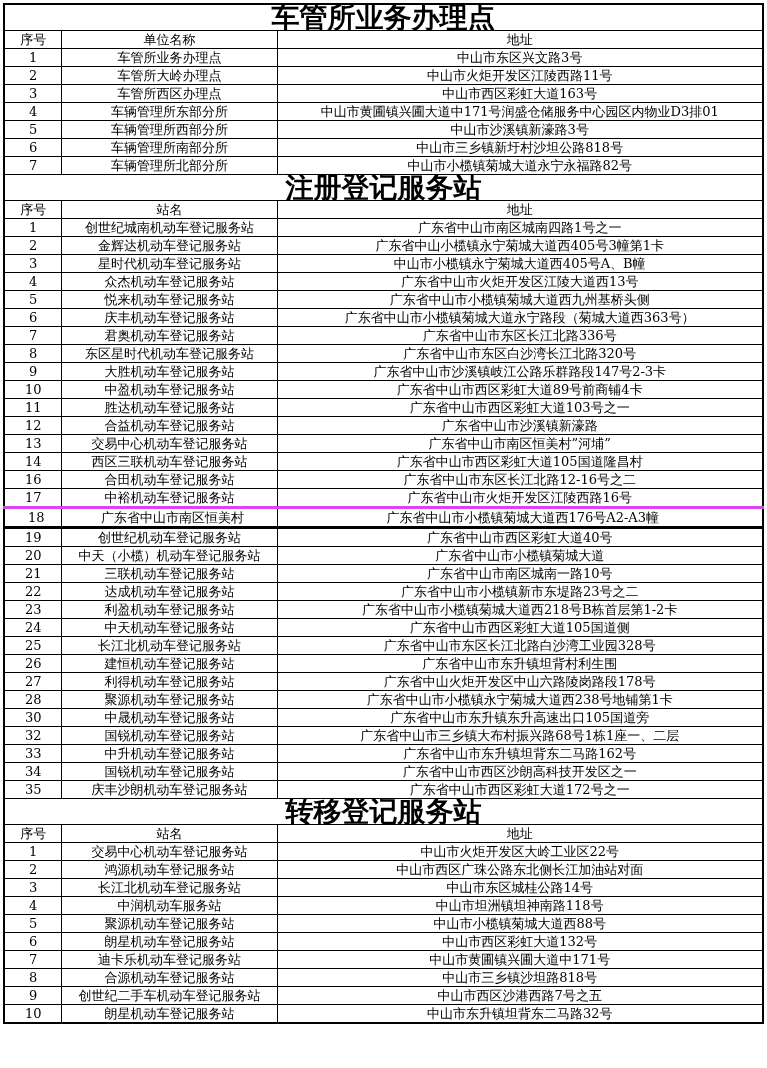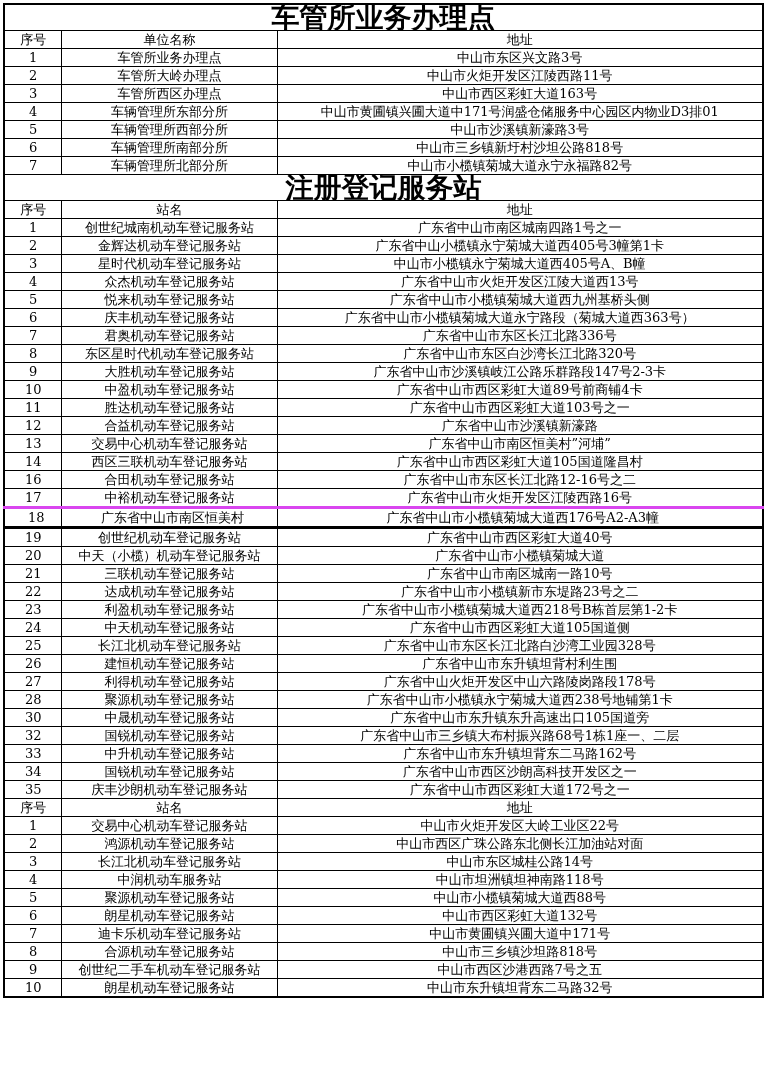--- a/index.html
+++ b/index.html
@@ -265,20 +265,23 @@
           <td>34</td>
           <td>国锐机动车登记服务站</td>
           <td>广东省中山市西区沙朗高科技开发区之一</td>
         </tr>
         <tr>
           <td>35</td>
           <td>庆丰沙朗机动车登记服务站</td>
           <td>广东省中山市西区彩虹大道172号之一</td>
         </tr>
         <tr>
+          <td colspan="3" class="title-cell">转移登记服务站</td>
+        </tr>
+        <tr>
           <th>序号</th>
           <th>站名</th>
           <th>地址</th>
         </tr>
         <tr>
           <td>1</td>
           <td>交易中心机动车登记服务站</td>
           <td>中山市火炬开发区大岭工业区22号</td>
         </tr>
         <tr>

